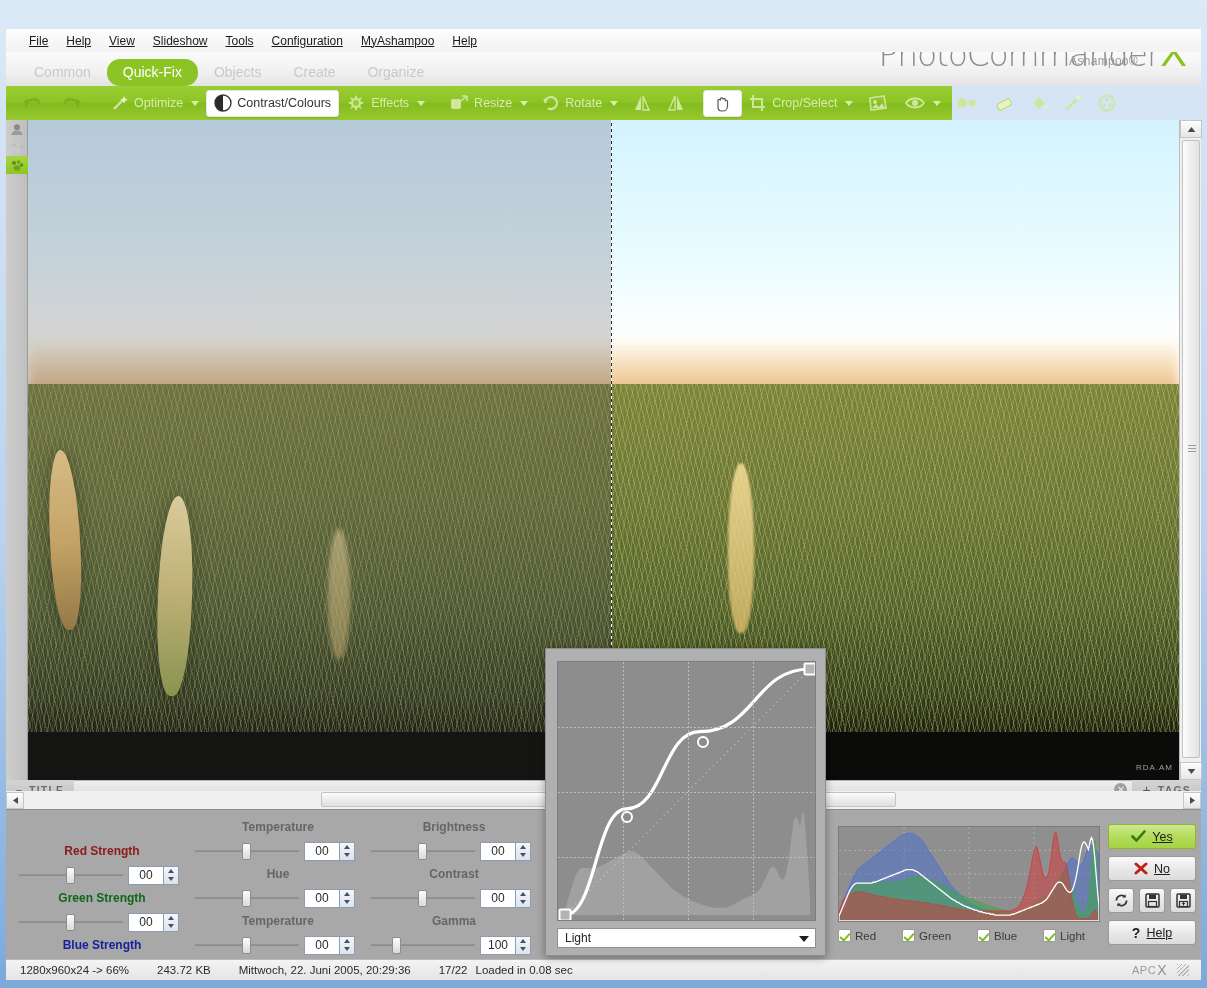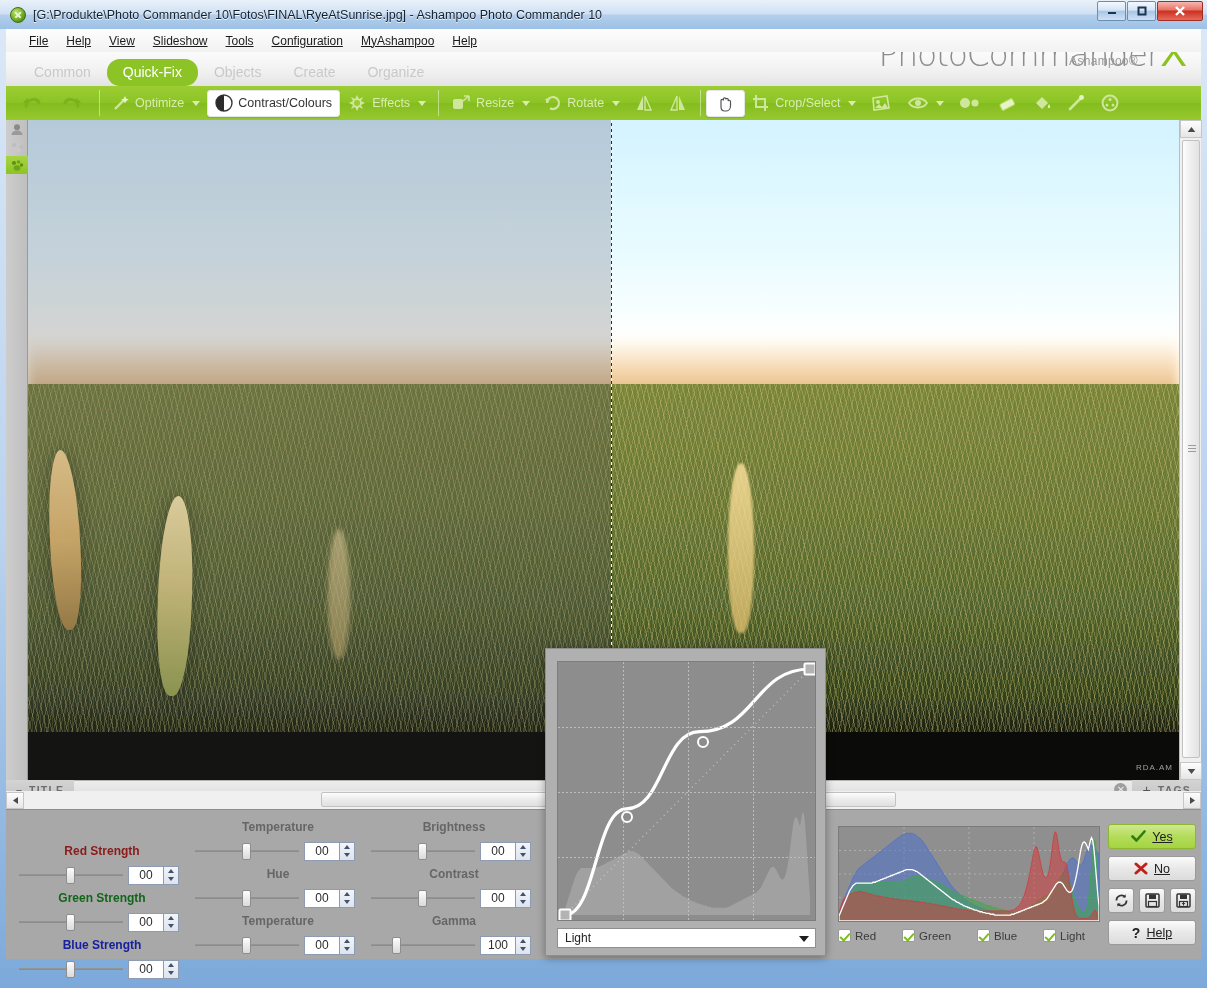--- a/index.html
+++ b/index.html
@@ -78,21 +78,21 @@
   }
   
   #tabs { position:absolute; left:18px; top:56px; display:flex; align-items:flex-end; height:30px; }
   .tab {
     padding:5px 16px 6px 16px; font-size:14px; color:#c9c9c9;
     border-radius:5px 5px 0 0; white-space:nowrap;
   }
   .tab.active { background:#8cc425; color:#fff; font-weight:500;border-radius:13px; }
   
   #toolbar {
-    position:absolute; left:6px; top:86px; width:1195px; height:34px;
+    position:absolute; left:6px; top:86px; width:946px; height:34px;
     background:linear-gradient(180deg,#9ccd34 0%,#8cc425 48%,#84bc1f 52%,#97c92f 100%);
     display:flex; align-items:center; padding:0 4px;
   }
   .tb-sep { width:1px; height:26px; background:rgba(255,255,255,.45); margin:0 5px; }
   .tb-btn {
     display:flex;align-items:center;gap:5px; padding:3px 7px; border-radius:3px;
     color:#d9ecae; font-size:12.5px; white-space:nowrap; height:27px;
   }
   .tb-btn.lit { background:#fff; color:#333; border:1px solid #e6e6e6;
     box-shadow:0 1px 1px rgba(0,0,0,.12); }
@@ -285,41 +285,20 @@
          font-size:11px; letter-spacing:.5px; padding-right:8px; }
   #apc .xm { color:#8f8f8f; font-size:14px; margin-left:1px; }
   #grip { width:12px;height:12px; margin-right:4px;
     background:repeating-linear-gradient(135deg,#b5b5b5 0 1px,transparent 1px 3px); }
 </style>
 </head>
 <body>
 
 <div id="window">
 
-  <div id="titlebar">
-    <div class="tb-icon"></div>
-    <div id="title-text">[G:\Produkte\Photo Commander 10\Fotos\FINAL\RyeAtSunrise.jpg] - Ashampoo Photo Commander 10</div>
-    <div id="winbtns">
-      <div class="winbtn">
-        <svg width="12" height="10" viewBox="0 0 12 10">
-            <rect x="2" y="6" width="8" height="2" fill="#1d3350"></rect>
-          </svg>
-      </div>
-      <div class="winbtn">
-        <svg width="12" height="10" viewBox="0 0 12 10">
-            <rect x="2.5" y="1.5" width="7" height="7" fill="none" stroke="#1d3350" stroke-width="2"></rect>
-          </svg>
-      </div>
-      <div class="winbtn close">
-        <svg width="14" height="12" viewBox="0 0 14 12">
-            <path d="M3 2 L11 10 M11 2 L3 10" stroke="#fff" stroke-width="2.4" fill="none"></path>
-          </svg>
-      </div>
-    </div>
-  </div>
 
   <div id="menubar">
     <div class="menu-item"><u>File</u></div>
     <div class="menu-item"><u>Help</u></div>
     <div class="menu-item"><u>View</u></div>
     <div class="menu-item"><u>Slideshow</u></div>
     <div class="menu-item"><u>Tools</u></div>
     <div class="menu-item"><u>Configuration</u></div>
     <div class="menu-item"><u>MyAshampoo</u></div>
     <div class="menu-item"><u>Help</u></div>
@@ -808,14 +787,27 @@
       <div class="cpt" style="left:69px; top:155px;"></div>
       <div class="cpt" style="left:145px; top:80px;"></div>
       <div class="cpt sq" style="left:252px; top:7px;"></div>
     </div>
     <div id="curveselect">
       <span>Light</span>
       <span class="dd"></span>
     </div>
   </div>
 
+  <div id="statusbar">
+    <div class="st-cell">1280x960x24 -&gt; 66%</div>
+    <div class="st-cell">243.72 KB</div>
+    <div class="st-cell">Mittwoch, 22. Juni 2005, 20:29:36</div>
+    <div class="st-cell" style="padding-right:4px">17/22</div>
+    <div class="st-cell" style="padding-left:4px">Loaded in 0.08 sec</div>
+    <div id="apc">
+      <span>APC</span>
+        <span class="xm">X</span>
+      <span style="width:10px"></span>
+      <span id="grip"></span>
+    </div>
+  </div>
 
 </div>
 
 </body></html>

